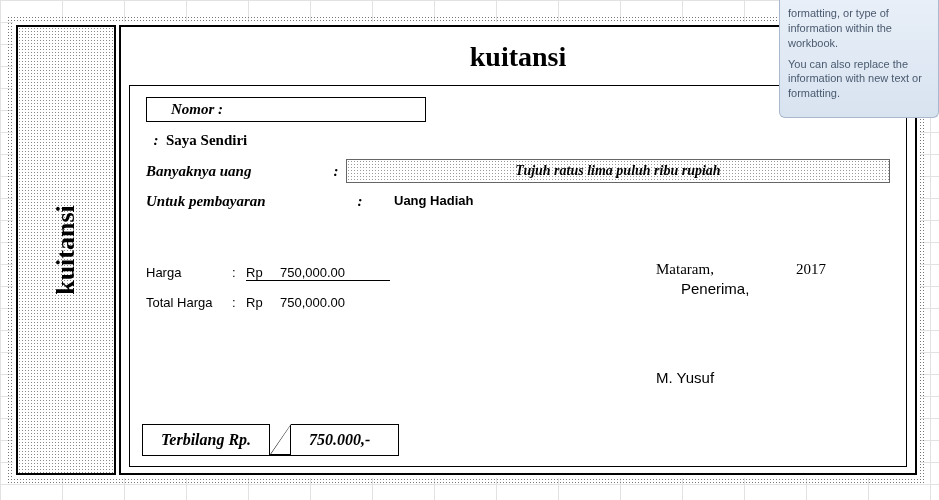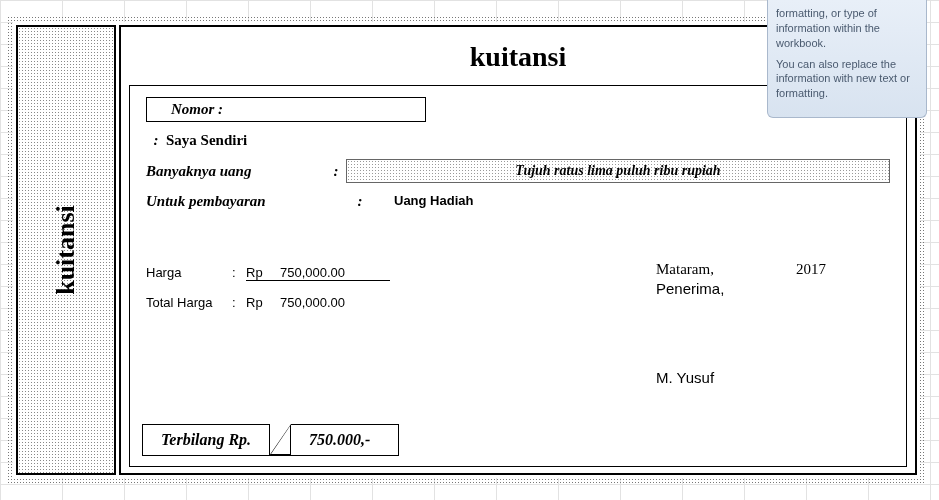--- a/index.html
+++ b/index.html
@@ -7,21 +7,21 @@
     width: 939px;
     height: 500px;
     background: #fff;
     font-family: "Times New Roman", Georgia, serif;
     position: relative;
     overflow: hidden;
   }
   
   .tooltip {
     position: absolute;
-    top: 0; right: 12px;
+    top: 0; right: 0;
     width: 160px;
     background: linear-gradient(#e8eff8, #d8e3f0);
     border: 1px solid #a9b8cc;
     border-top: none;
     border-radius: 0 0 6px 6px;
     padding: 6px 8px 10px 8px;
     font-family: "Segoe UI", Tahoma, sans-serif;
     font-size: 11px;
     color: #4a5a6f;
     line-height: 1.35;
@@ -145,21 +145,21 @@
 
   .sig-block {
     flex: 1;
     font-family: Arial, sans-serif;
     font-size: 15px;
     padding-left: 170px;
   }
   .sig-line1 { display: flex; font-family: Liberation Serif, serif; }
   .sig-city { flex: 0 0 140px; }
   .sig-year { }
-  .sig-receiver { margin-top: 2px; }
+  .sig-receiver { margin-top: 2px; margin-left: 25px; }
   .sig-name { margin-top: 72px; }
 
   
   .terbilang-row {
     position: absolute;
     left: 12px; bottom: 10px;
     display: flex;
     align-items: stretch;
   }
   .terbilang-box {

